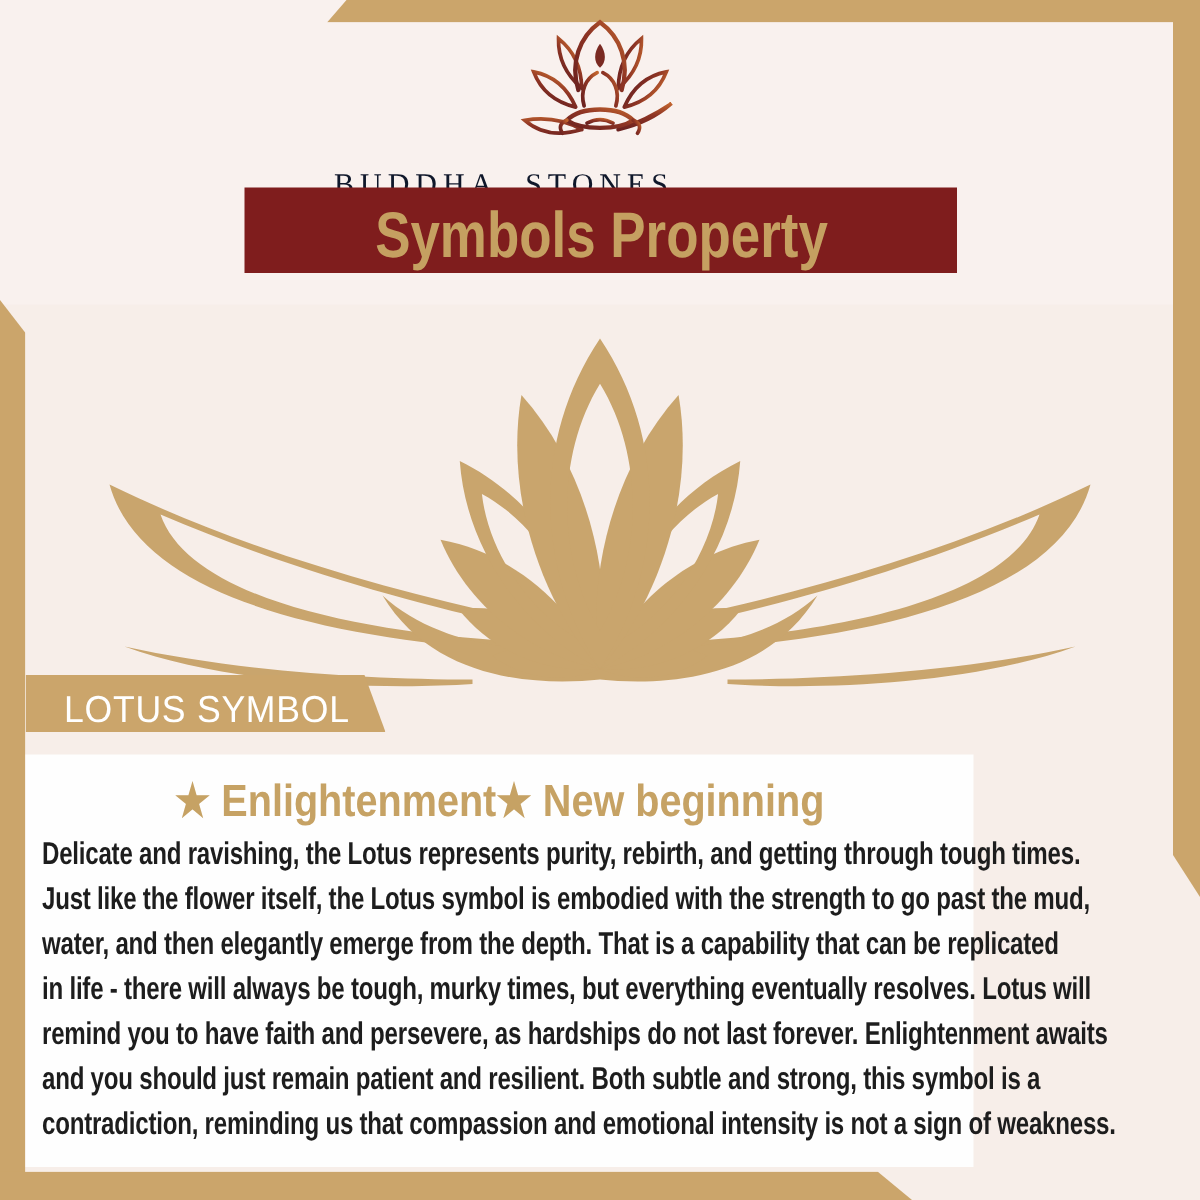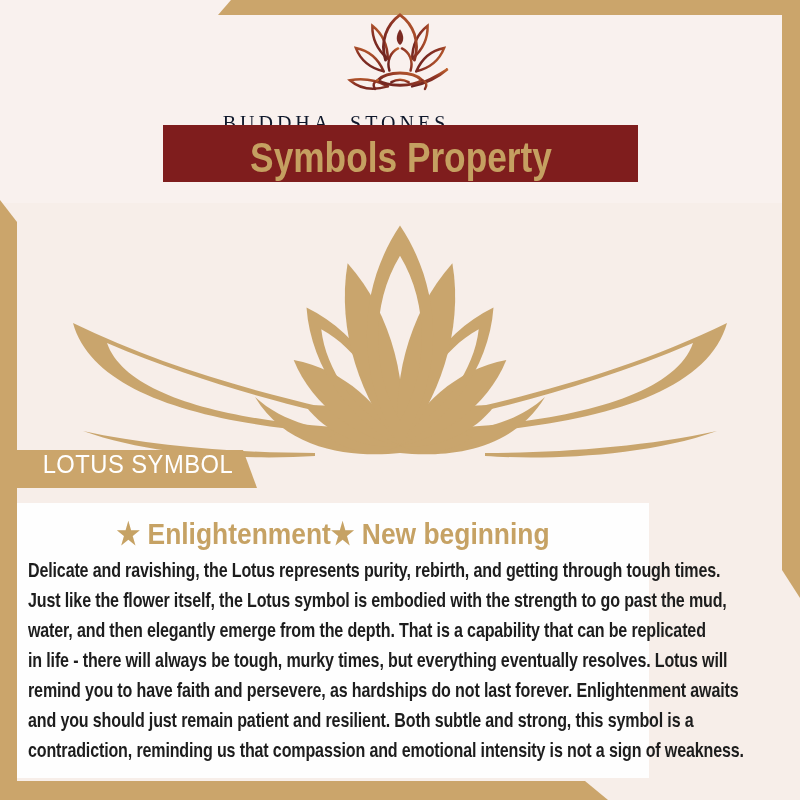--- a/index.html
+++ b/index.html
@@ -39,21 +39,21 @@
     transform:scaleX(0.82);transform-origin:center;
   }
 
   
   .lotus-wrap{position:absolute;left:55px;top:203px;width:690px;height:258px;}
 
   
   .banner{
     position:absolute;left:17px;top:450px;width:240px;height:38px;background:#cba56b;
     clip-path:polygon(0 0,226px 0,240px 100%,0 100%);
-    display:flex;align-items:flex-start;
+    display:flex;align-items:flex-end;
   }
   .banner-text{
     color:#ffffff;font-size:25px;padding-left:27px;white-space:nowrap;
     transform:scaleX(0.95);transform-origin:left center;letter-spacing:0.5px;
   }
 
   
   .content{
     position:absolute;left:17px;top:503px;width:632px;height:275px;background:#fefefe;
   }

